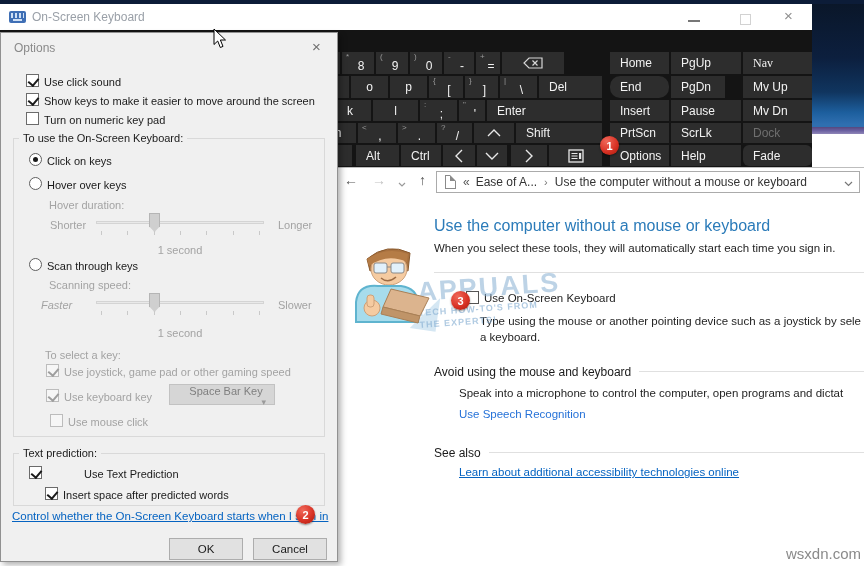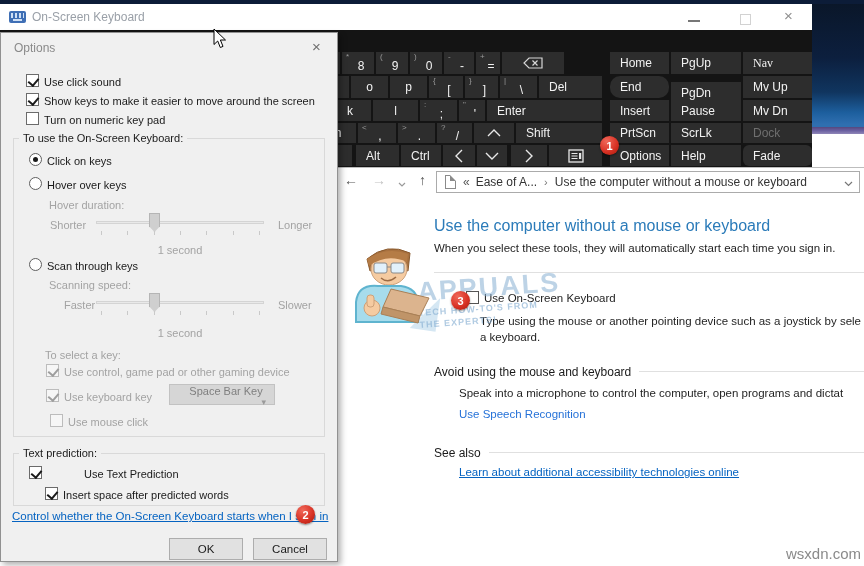--- a/index.html
+++ b/index.html
@@ -324,21 +324,21 @@
         </div>
         <div class="key textkey" style="left: 671px; top: 22px; width: 70px; height: 22px;">
           <span class="main-ch">PgUp</span>
         </div>
         <div class="key textkey" style="left: 743px; top: 22px; width: 69px; height: 22px; font-family: Liberation Serif, serif;">
           <span class="main-ch">Nav</span>
         </div>
         <div class="key textkey" style="left: 610px; top: 46px; width: 59px; height: 22px; border-radius: 10px;">
           <span class="main-ch">End</span>
         </div>
-        <div class="key textkey" style="left: 671px; top: 46px; width: 70px; height: 22px; margin-top: 6px;">
+        <div class="key textkey" style="left: 671px; top: 46px; width: 54px; height: 22px;">
           <span class="main-ch">PgDn</span>
         </div>
         <div class="key textkey" style="left: 743px; top: 46px; width: 69px; height: 22px;">
           <span class="main-ch">Mv Up</span>
         </div>
         <div class="key textkey" style="left: 610px; top: 70px; width: 59px; height: 21px;">
           <span class="main-ch">Insert</span>
         </div>
         <div class="key textkey" style="left: 671px; top: 70px; width: 70px; height: 21px;">
           <span class="main-ch">Pause</span>
@@ -399,38 +399,38 @@
         <div class="tick" style="left: 205.333px; top: 198px;"></div>
         <div class="tick" style="left: 231.667px; top: 198px;"></div>
         <div class="tick" style="left: 258px; top: 198px;"></div>
       </div>
     <span class="dlg-item gray" style="left:95px;top:211px;width:168px;text-align:center;">1 second</span>
 
     <span class="radio" style="left:28px;top:225px;"></span>
     <span class="dlg-item" style="left:46px;top:227px;">Scan through keys</span>
 
     <span class="dlg-item gray" style="left:48px;top:246px;">Scanning speed:</span>
-    <span class="dlg-item gray" style="left:63px;top:266px;">Faster</span>
+    <span class="dlg-item gray" style="left:40px;top:266px;font-style:italic;">Faster</span>
     <span class="dlg-item gray" style="left:277px;top:266px;">Slower</span>
     <div class="slider-track" style="left:95px;top:268px;width:168px;"></div>
     <div class="slider-thumb" style="left:148px;top:260px;"></div>
     <div id="ticks-scan">
         <div class="tick" style="left: 100px; top: 278px;"></div>
         <div class="tick" style="left: 126.333px; top: 278px;"></div>
         <div class="tick" style="left: 152.667px; top: 278px;"></div>
         <div class="tick" style="left: 179px; top: 278px;"></div>
         <div class="tick" style="left: 205.333px; top: 278px;"></div>
         <div class="tick" style="left: 231.667px; top: 278px;"></div>
         <div class="tick" style="left: 258px; top: 278px;"></div>
       </div>
     <span class="dlg-item gray" style="left:95px;top:294px;width:168px;text-align:center;">1 second</span>
 
     <span class="dlg-item gray" style="left:44px;top:316px;">To select a key:</span>
     <span class="cb checked disabled" style="left:45px;top:331px;"></span>
-    <span class="dlg-item gray" style="left:63px;top:333px;">Use control, game pad or other gaming device</span>
+    <span class="dlg-item gray" style="left:63px;top:333px;">Use joystick, game pad or other gaming speed</span>
     <span class="cb checked disabled" style="left:45px;top:356px;"></span>
     <span class="dlg-item gray" style="left:63px;top:358px;">Use keyboard key</span>
     <div class="ddl" style="left:168px;top:351px;width:106px;height:21px;flex-direction:column;">
       <span>Space Bar Key</span>
       <span class="dd-ar">▾</span>
     </div>
     <span class="cb disabled" style="left:49px;top:381px;"></span>
     <span class="dlg-item gray" style="left:67px;top:383px;">Use mouse click</span>
 
     <div class="grp" style="left:12px;top:420px;width:312px;height:53px;"></div>

